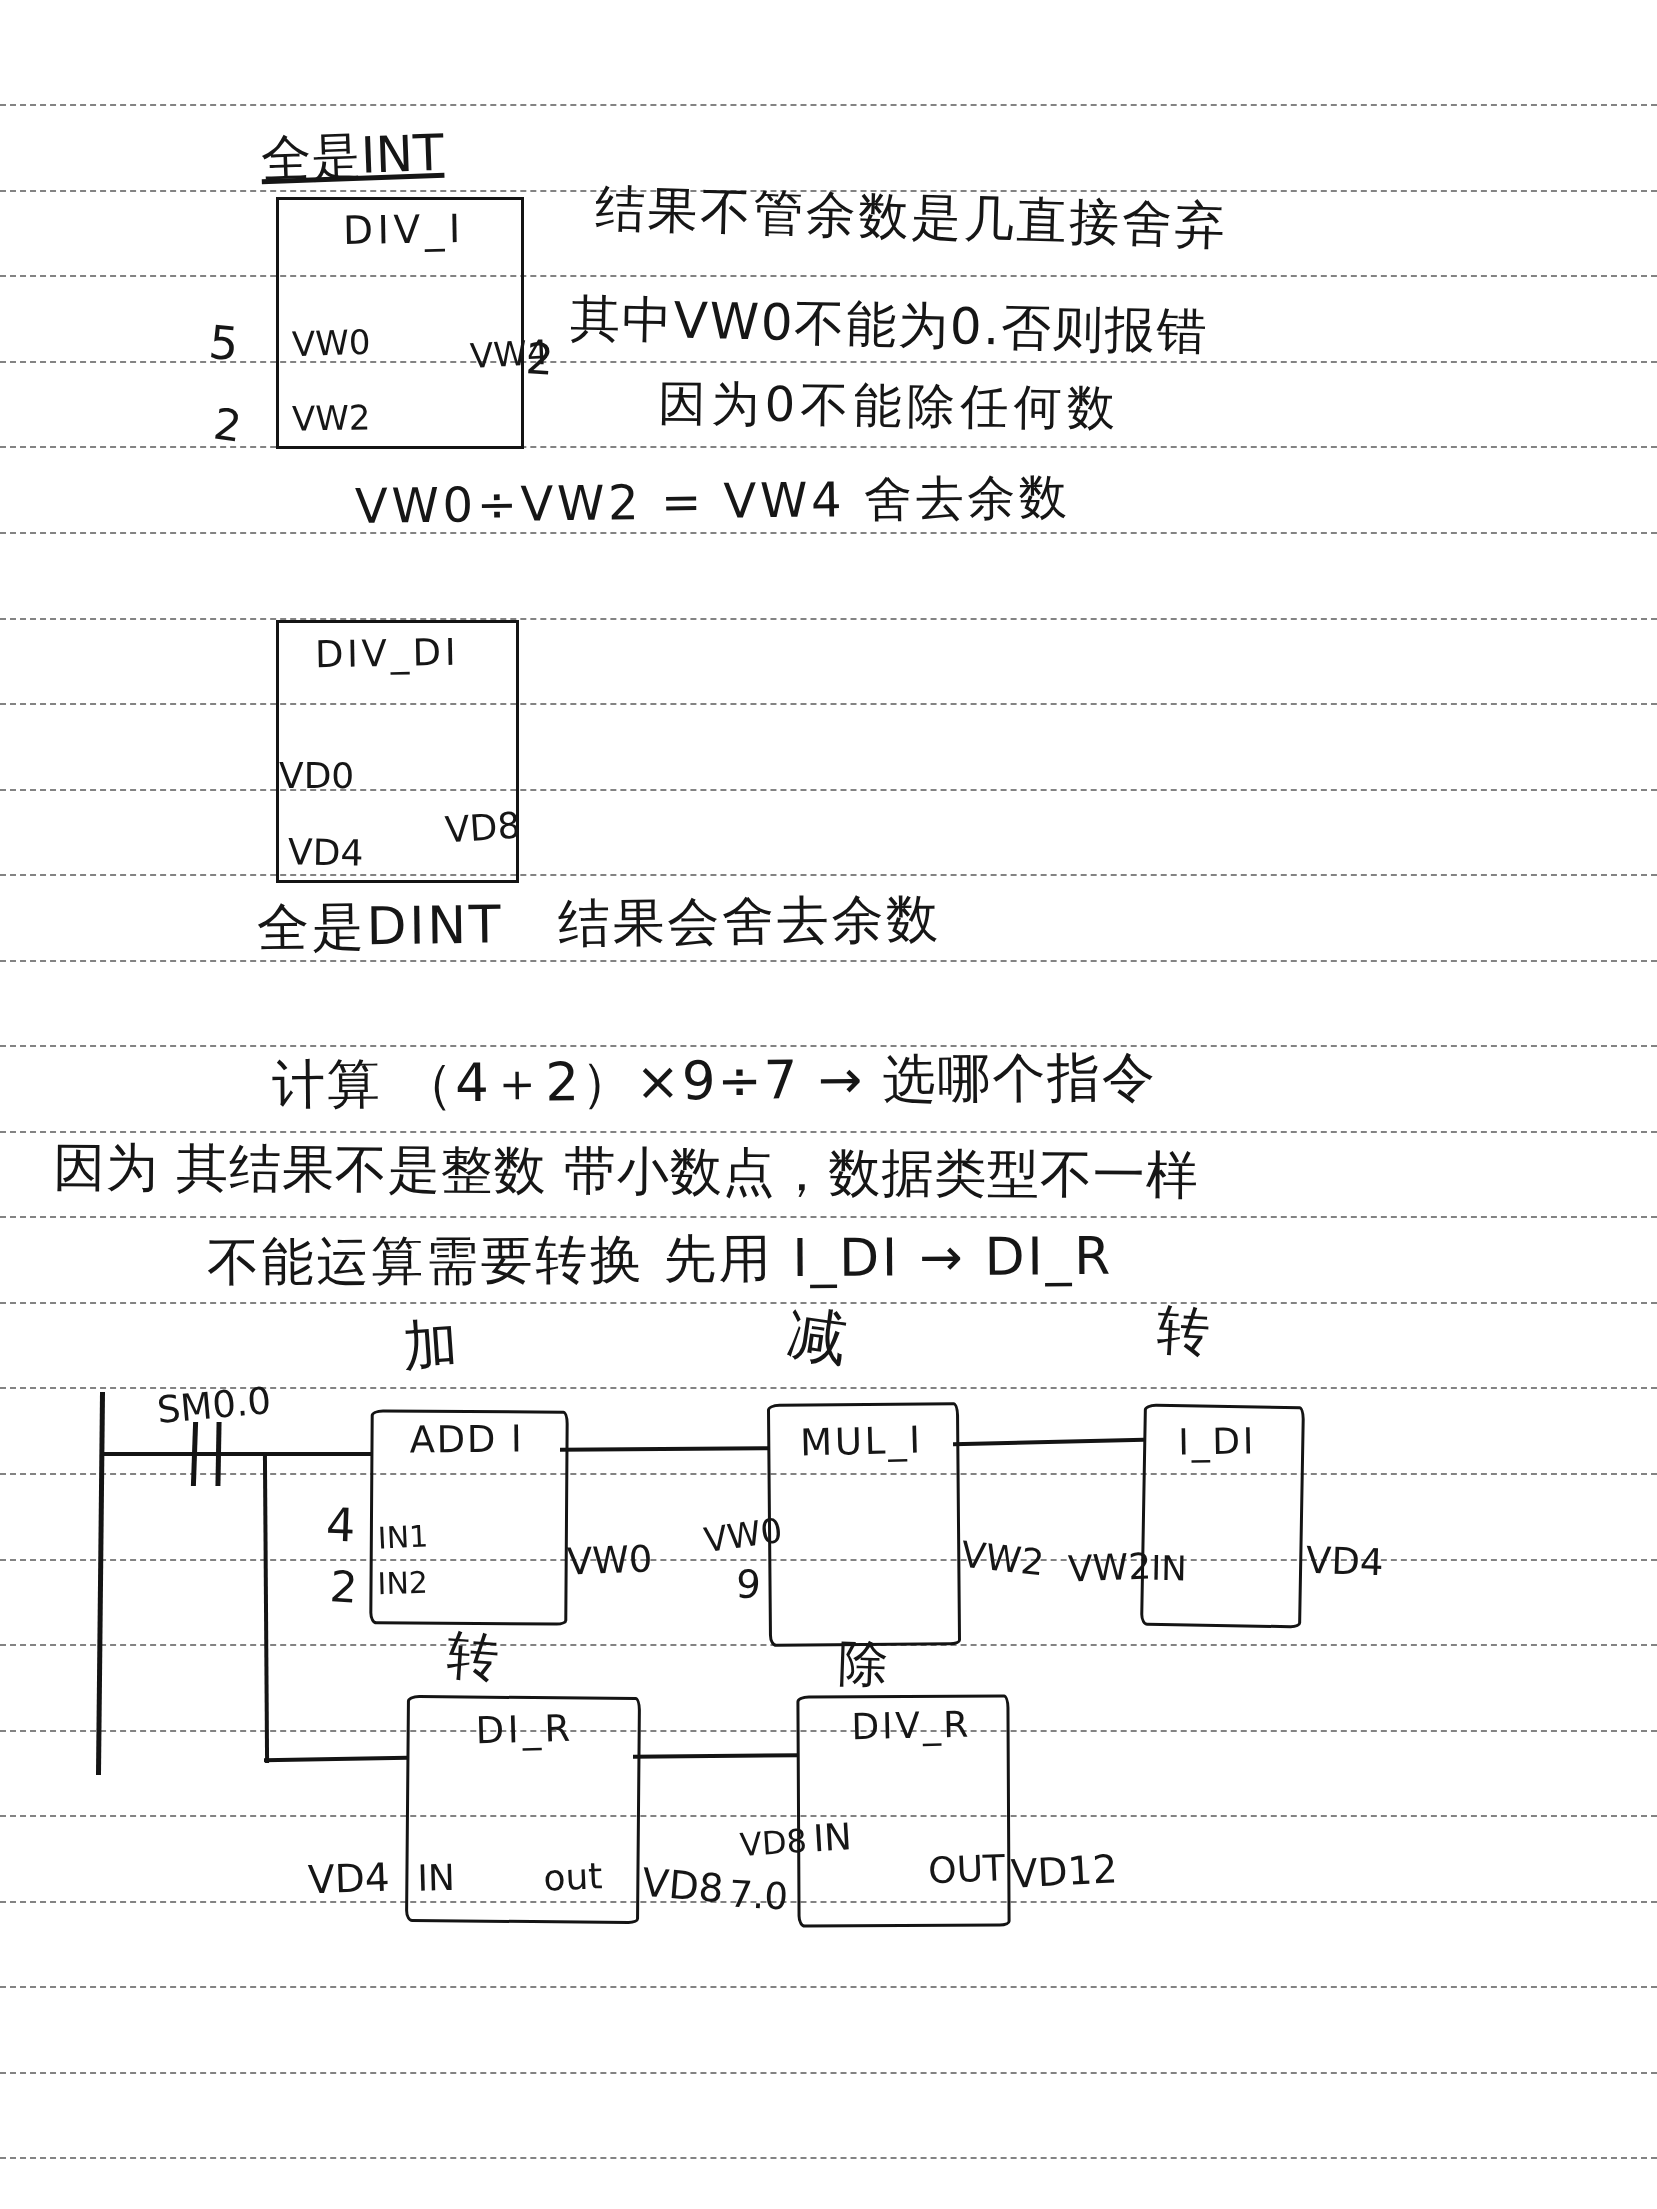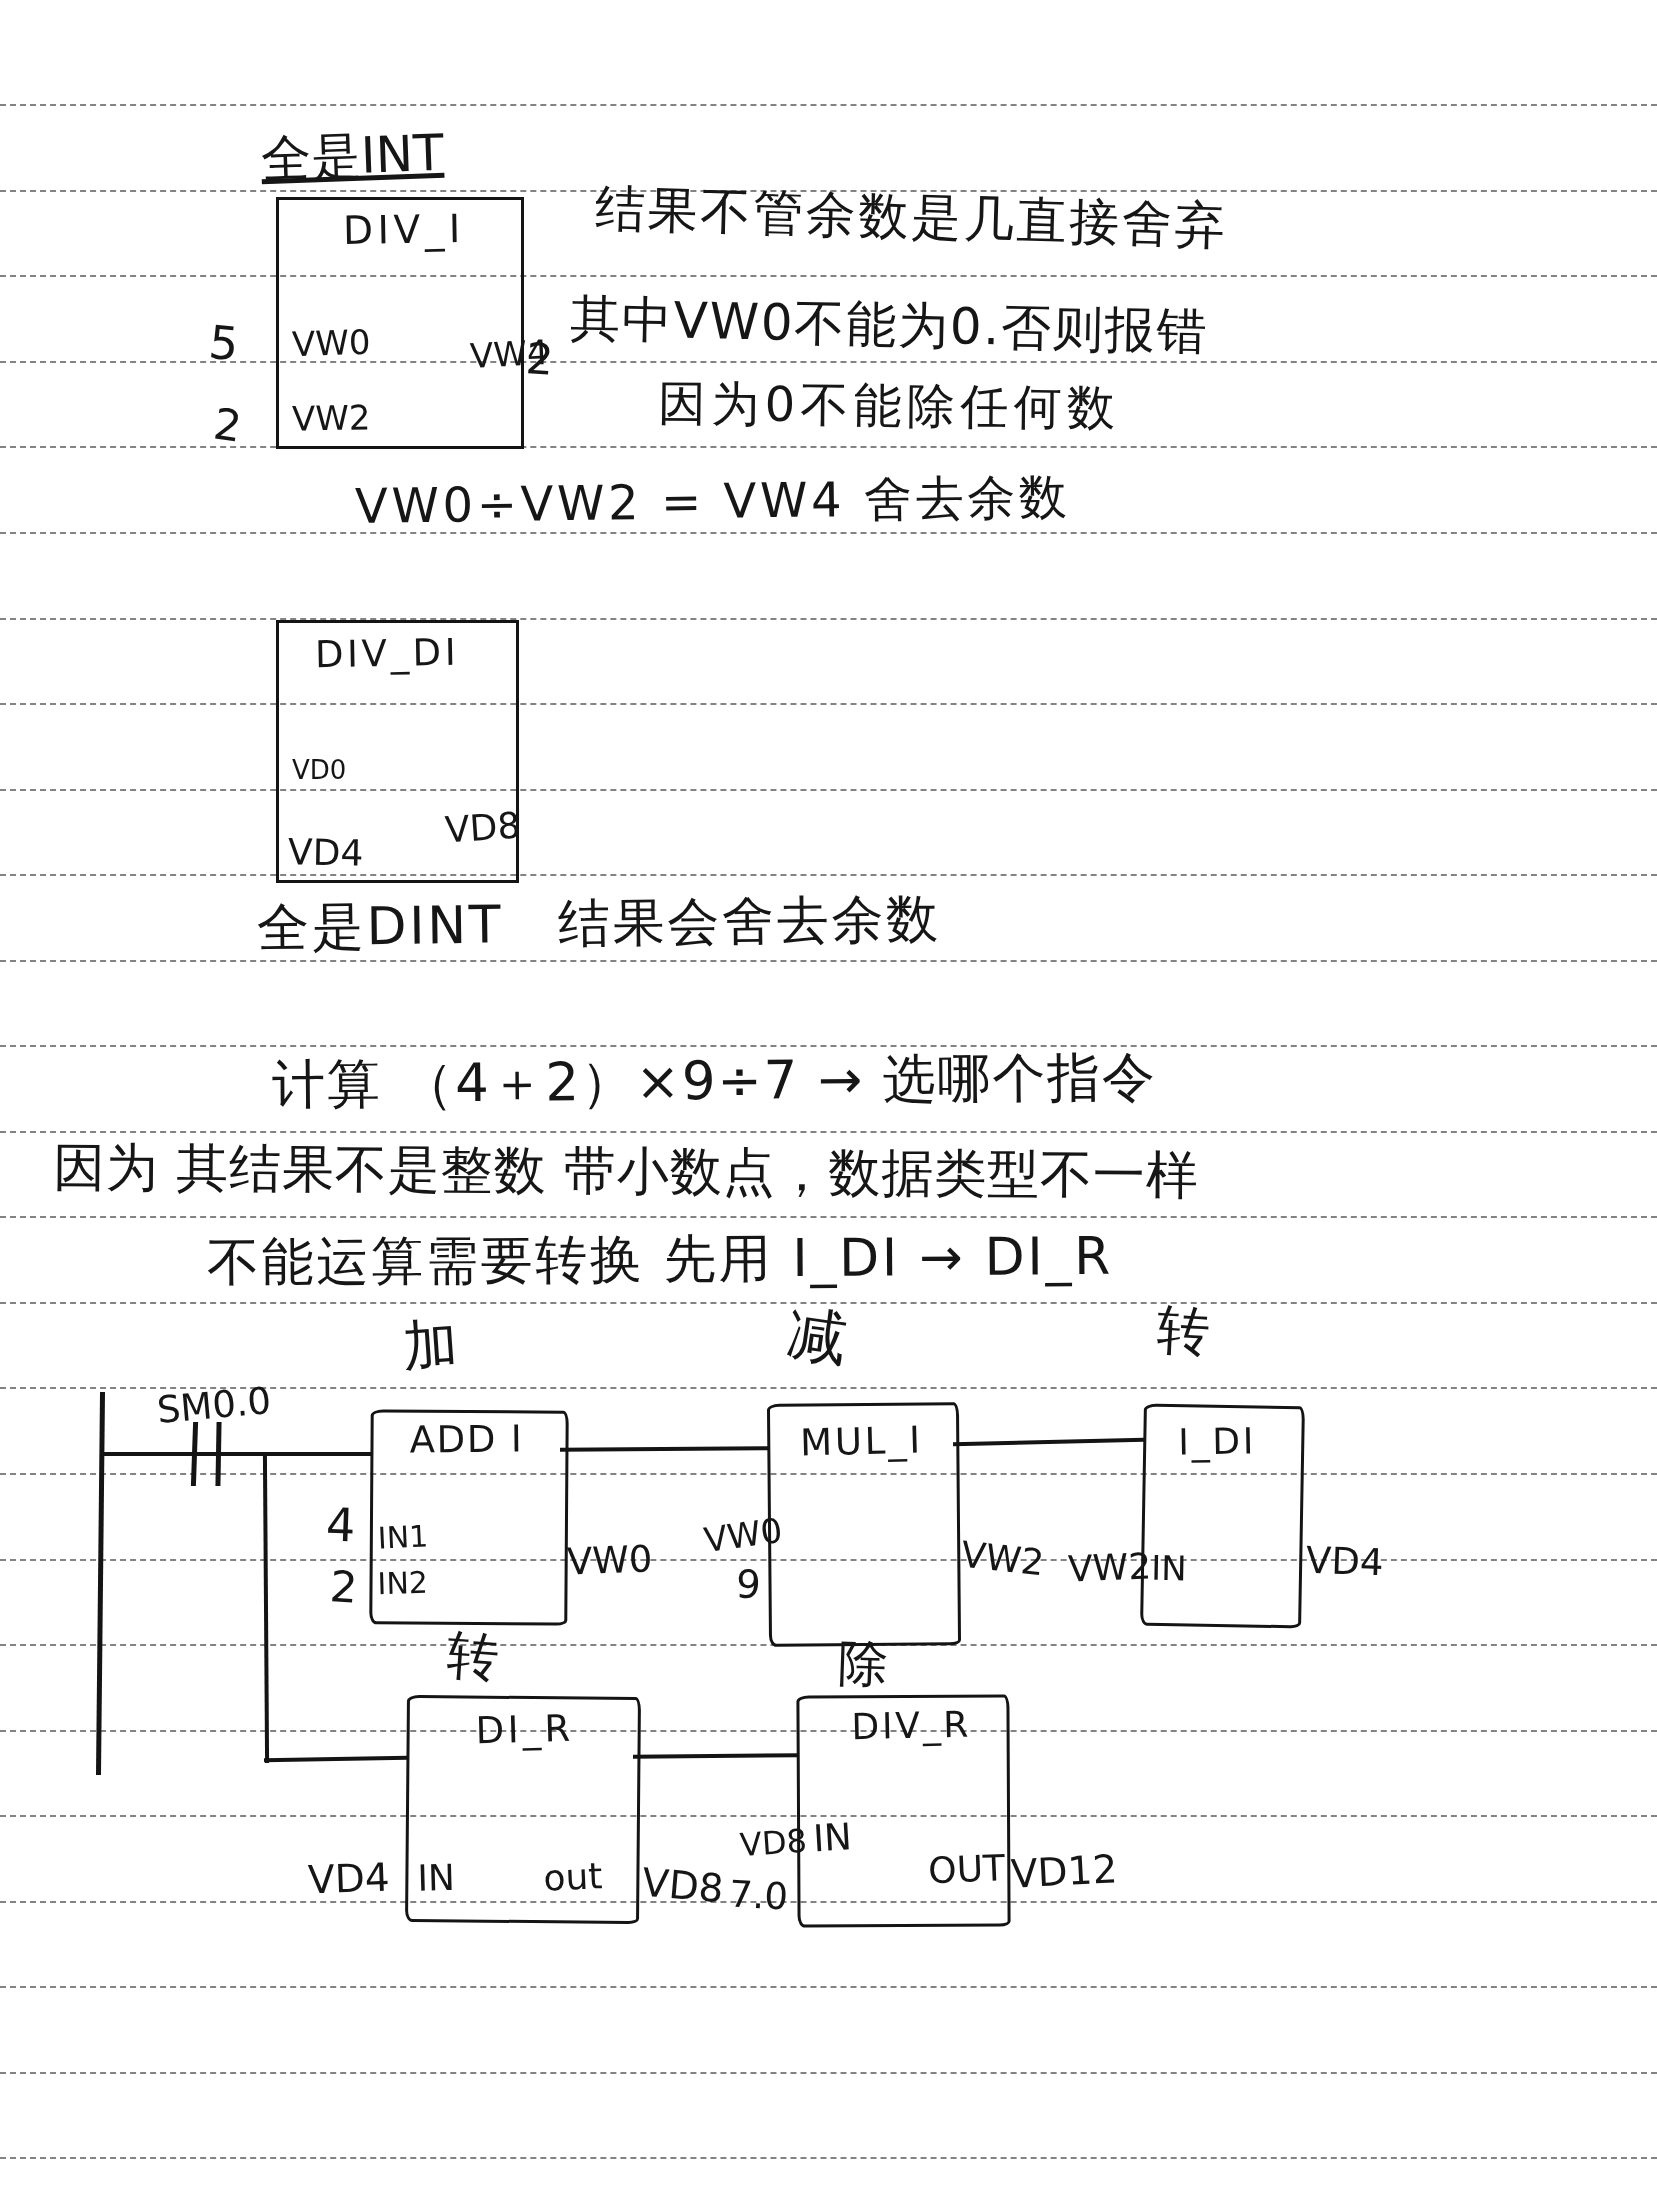--- a/index.html
+++ b/index.html
@@ -58,21 +58,21 @@
   <div class="hw" style="left:214px; top:403px; font-size:43px; transform:rotate(8deg);">2</div>
   <div class="hw" style="left:526px; top:337px; font-size:43px; transform:rotate(4deg);">2</div>
 
   <div class="hw" style="left:595px; top:191px; font-size:50px; transform:rotate(1.6deg); letter-spacing:2.7px;">结果不管余数是几直接舍弃</div>
   <div class="hw" style="left:570px; top:299px; font-size:50px; transform:rotate(1.2deg); letter-spacing:1.8px;">其中VW0不能为0.否则报错</div>
   <div class="hw" style="left:658px; top:380px; font-size:48px; transform:rotate(0.6deg); letter-spacing:5.3px;">因为0不能除任何数</div>
   <div class="hw" style="left:355px; top:476px; font-size:48px; transform:rotate(-0.8deg); letter-spacing:3.6px;">VW0÷VW2 = VW4  舍去余数</div>
 
   <div class="box" style="left:276px; top:620px; width:237px; height:257px;text-decoration:underline;">
     <div class="boxlbl" style="left:36px; top:9px; font-size:37px; letter-spacing:3.6px; transform:rotate(-1deg);">DIV_DI</div>
-    <div class="boxlbl" style="left:13px; top:132px; font-size:26px;">VD0</div>
+    <div class="boxlbl" style="left:0; top:132px; font-size:36px;">VD0</div>
     <div class="boxlbl" style="left:9px; top:209px; font-size:36px; transform:rotate(1deg);">VD4</div>
     <div class="boxlbl" style="left:166px; top:184px; font-size:36px; transform:rotate(-4deg);">VD8</div>
   </div>
   <div class="hw" style="left:257px; top:896px; font-size:52px; transform:rotate(-0.8deg); letter-spacing:2.7px;">全是DINT　结果会舍去余数</div>
 
   <div class="hw" style="left:272px; top:1053px; font-size:53px; transform:rotate(-0.5deg); letter-spacing:1.8px;">计算 （4＋2）×9÷7  → 选哪个指令</div>
   <div class="hw" style="left:53px; top:1144px; font-size:52px; transform:rotate(0.4deg); letter-spacing:0.9px;">因为 其结果不是整数 带小数点，数据类型不一样</div>
   <div class="hw" style="left:207px; top:1232px; font-size:52px; transform:rotate(-0.4deg); letter-spacing:2.7px;">不能运算需要转换 先用 I_DI → DI_R</div>
 
   <div class="hw" style="left:403px; top:1317px; font-size:55px; transform:rotate(-4deg);">加</div>

